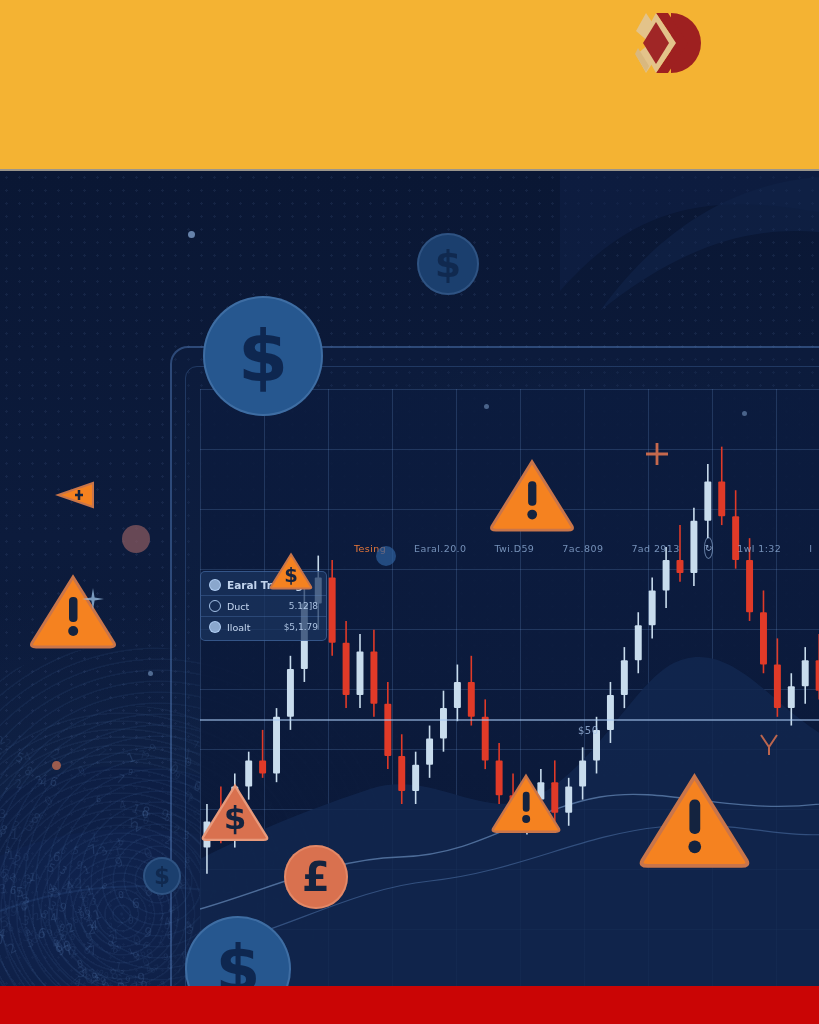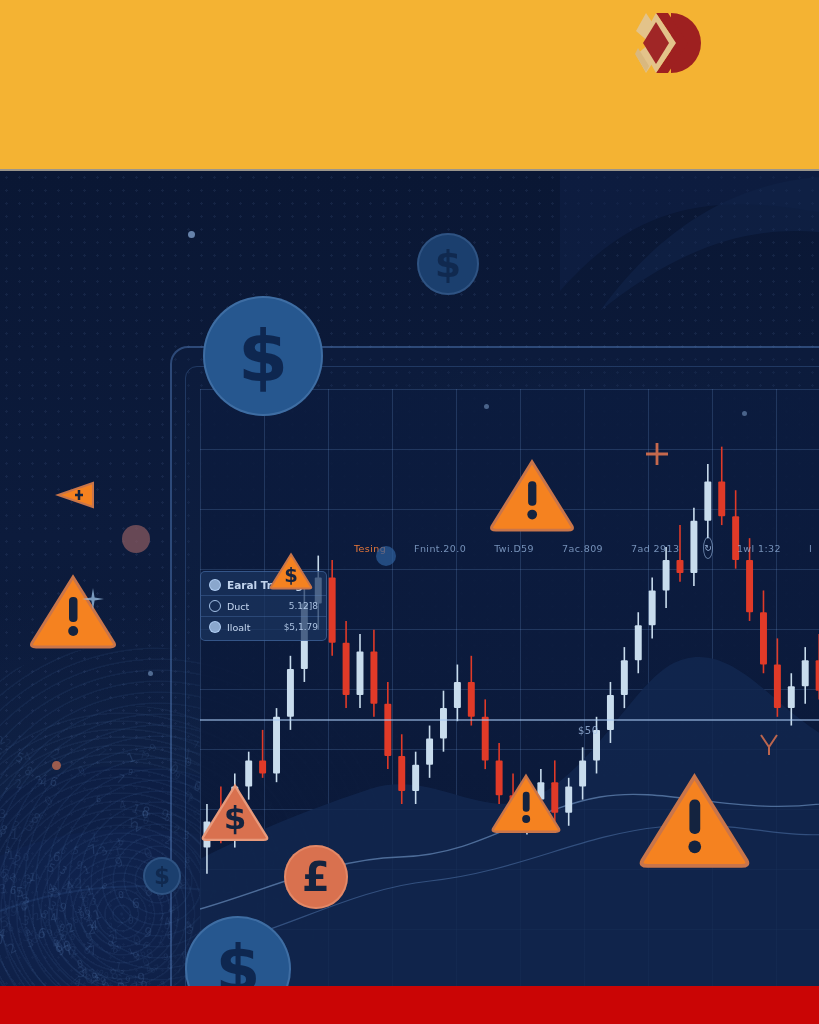--- a/index.html
+++ b/index.html
@@ -596,21 +596,21 @@
           <line x1="633.0434782608695" x2="633.0434782608695" y1="266.8167622921054" y2="319.1081414772314" stroke="#c8dced" stroke-width="1.6"></line>
           <rect x="629.5652173913043" y="279.8896070883869" width="6.956521739130435" height="21.788074660469192" fill="#c8dced" rx="1"></rect>
         </svg>
 
       <div class="hline" style="top:330px;background:rgba(168,200,242,.55);height:1.5px;"></div>
       <div class="price-tag" style="left:378px;top:336px;">$50</div>
     </div>
 
     <div class="tabbar">
       <span class="tab active">Tesing</span>
-      <span class="tab">Fnint.20.0</span>
+      <span class="tab">Earal.20.0</span>
       <span class="tab">Twi.D59</span>
       <span class="tab">7ac.809</span>
       <span class="tab">7ad 2913</span>
       <span class="tab-pill">↻</span>
       <span class="tab">1wl 1:32</span>
       <span class="tab">I</span>
     </div>
 
     <div class="info-panel">
       <div class="info-row">

